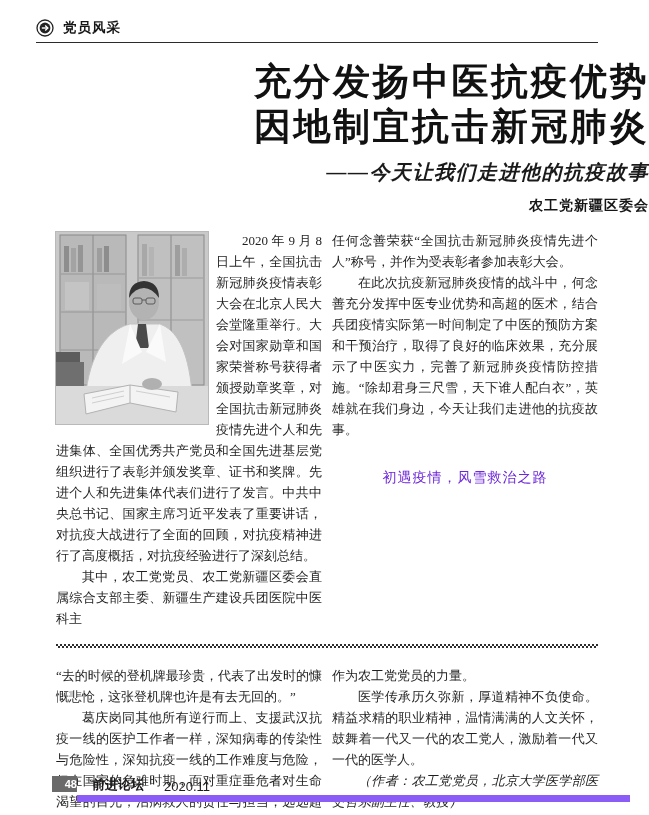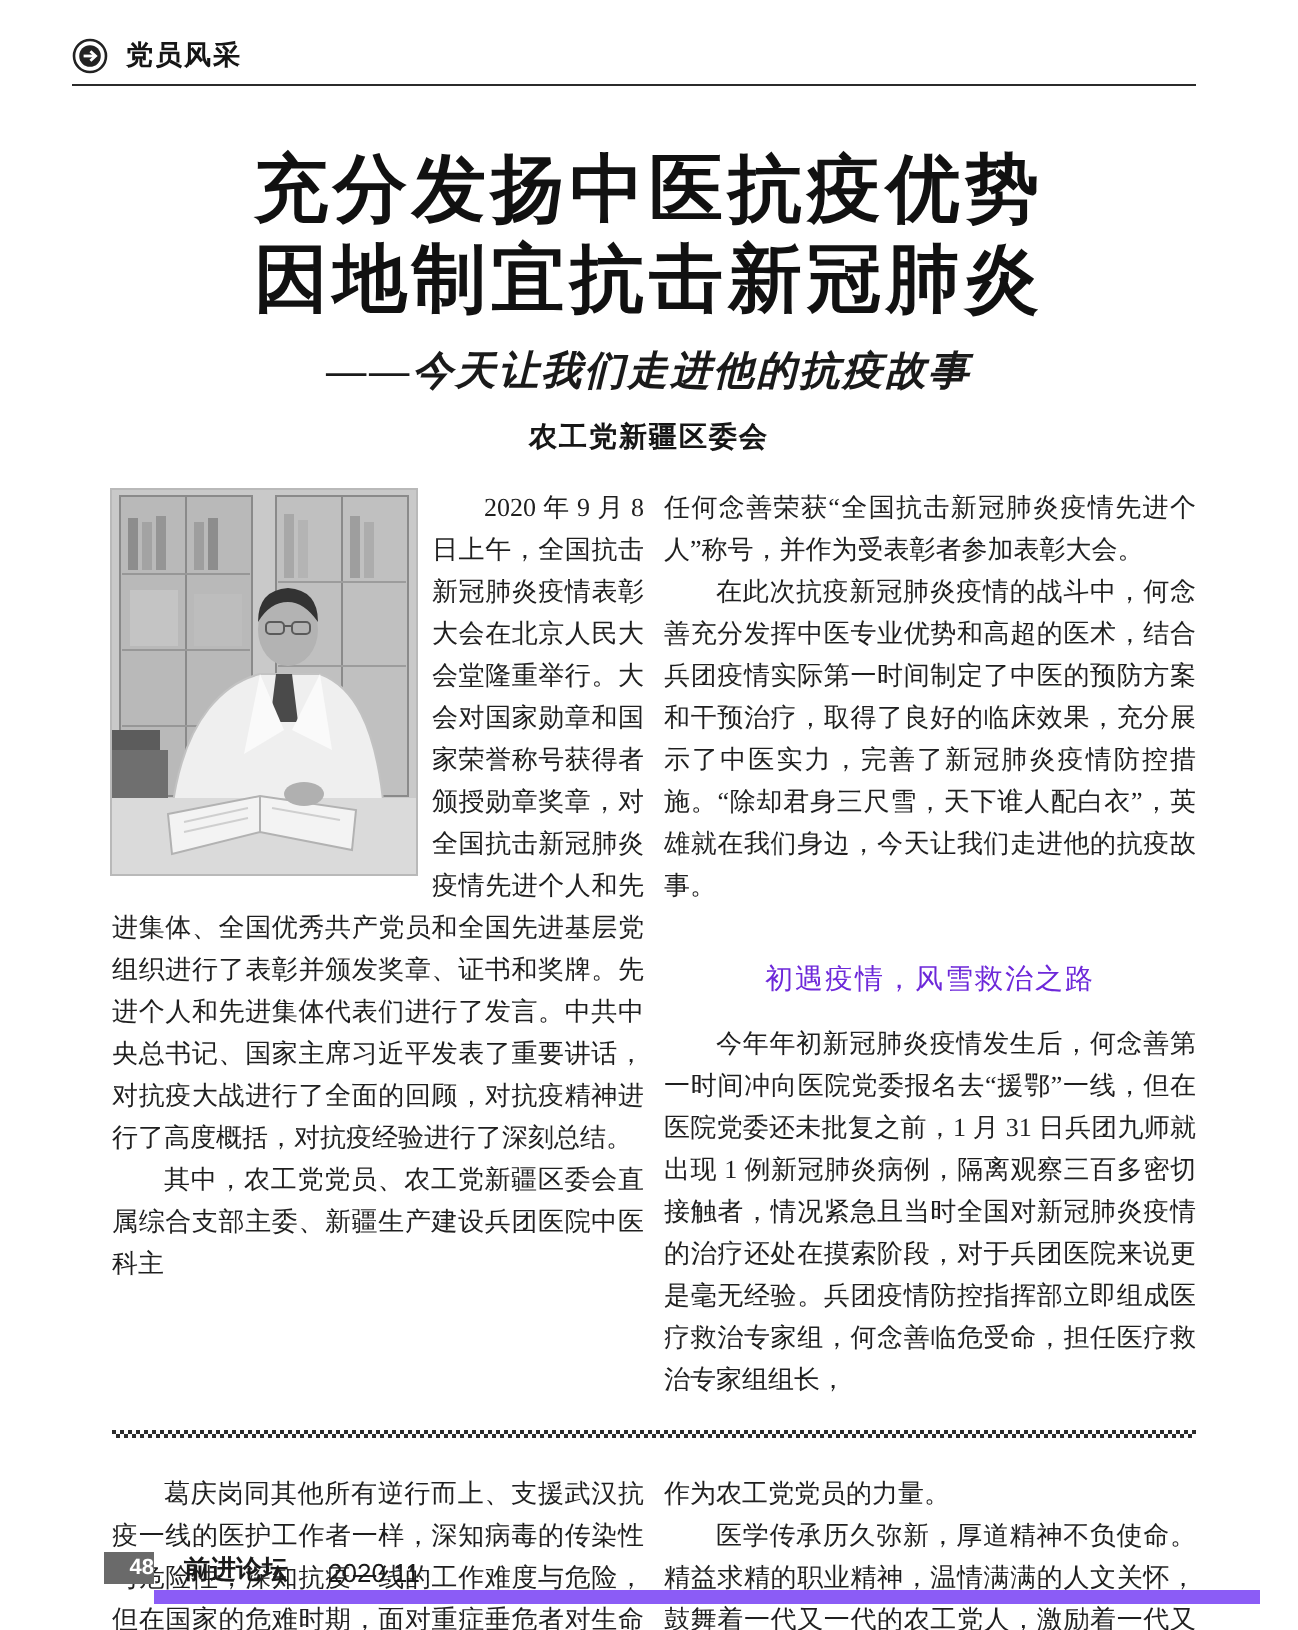--- a/index.html
+++ b/index.html
@@ -18,21 +18,21 @@
     margin: 19px 51px 0 36px;
     padding-bottom: 5px;
     border-bottom: 1.5px solid #2b2b2b;
   }
   .hicon { width: 18px; height: 18px; display: inline-block; }
   .hlabel {
     font-family: "Liberation Sans", "DejaVu Sans", sans-serif;
     font-weight: bold; font-size: 13.5px; letter-spacing: 1px; color: #161616;
   }
   
-  .title-block { text-align: center; margin-top: 29px; }
+  .title-block { text-align: right; margin-top: 16px; }
   .title {
     font-family: "Liberation Sans", "DejaVu Sans", sans-serif;
     font-weight: bold; font-size: 37px; line-height: 45px;
     letter-spacing: 2.5px; color: #111111;
   }
   .subtitle {
     margin-top: 10px;
     font-size: 20px; font-style: italic; font-weight: 600;
     letter-spacing: 1.5px; color: #1a1a1a;
   }
@@ -162,28 +162,28 @@
           <ellipse cx="96" cy="152" rx="10" ry="6" fill="#b0b0b0"></ellipse>
         </svg>
       </div>
       <p class="indent">2020 年 9 月 8 日上午，全国抗击新冠肺炎疫情表彰大会在北京人民大会堂隆重举行。大会对国家勋章和国家荣誉称号获得者颁授勋章奖章，对全国抗击新冠肺炎疫情先进个人和先进集体、全国优秀共产党员和全国先进基层党组织进行了表彰并颁发奖章、证书和奖牌。先进个人和先进集体代表们进行了发言。中共中央总书记、国家主席习近平发表了重要讲话，对抗疫大战进行了全面的回顾，对抗疫精神进行了高度概括，对抗疫经验进行了深刻总结。</p>
       <p class="indent">其中，农工党党员、农工党新疆区委会直属综合支部主委、新疆生产建设兵团医院中医科主</p>
     </div>
     <div class="col">
       <p>任何念善荣获“全国抗击新冠肺炎疫情先进个人”称号，并作为受表彰者参加表彰大会。</p>
       <p class="indent">在此次抗疫新冠肺炎疫情的战斗中，何念善充分发挥中医专业优势和高超的医术，结合兵团疫情实际第一时间制定了中医的预防方案和干预治疗，取得了良好的临床效果，充分展示了中医实力，完善了新冠肺炎疫情防控措施。“除却君身三尺雪，天下谁人配白衣”，英雄就在我们身边，今天让我们走进他的抗疫故事。</p>
       <h3 class="sec-heading">初遇疫情，风雪救治之路</h3>
-      <p class="indent">今年年初新冠肺炎疫情发生后，何念善第一时间冲向医院党委报名去“援鄂”一线，但在医院党委还未批复之前，1 月 31 日兵团九师就出现 1 例新冠肺炎病例，隔离观察三百多密切接触者，情况紧急且当时全国对新冠肺炎疫情的治疗还处在摸索阶段，对于兵团医院来说更是毫无经验。兵团疫情防控指挥部立即组成医疗救治专家组，何念善临危受命，担任医疗救治专家组组长，</p>
     </div>
   </div>
 
   <div class="separator"></div>
 
   <div class="cols bottom-cols">
     <div class="col">
+      <p>“去的时候的登机牌最珍贵，代表了出发时的慷慨悲怆，这张登机牌也许是有去无回的。”</p>
       <p class="indent">葛庆岗同其他所有逆行而上、支援武汉抗疫一线的医护工作者一样，深知病毒的传染性与危险性，深知抗疫一线的工作难度与危险，但在国家的危难时期，面对重症垂危者对生命渴望的目光，治病救人的责任与担当，远远超过了对于自己生命安危的考虑。从医多年，葛庆岗愈加坚定自己作为医生的责任与使命，在他身上也感受到</p>
     </div>
     <div class="col">
       <p>作为农工党党员的力量。</p>
       <p class="indent">医学传承历久弥新，厚道精神不负使命。精益求精的职业精神，温情满满的人文关怀，鼓舞着一代又一代的农工党人，激励着一代又一代的医学人。</p>
       <p class="indent kai">（作者：农工党党员，北京大学医学部医史哲系副主任、教授）</p>
 
     </div>
   </div>
 

